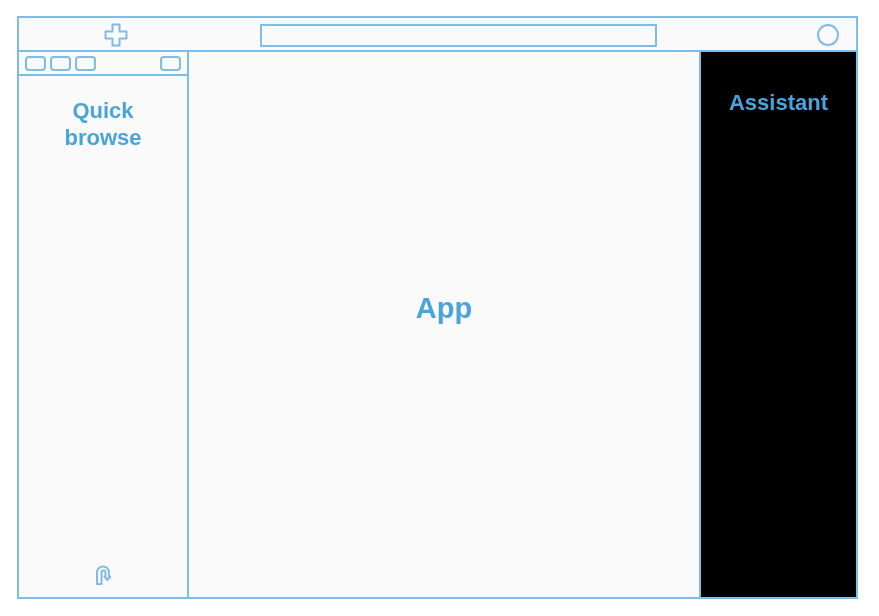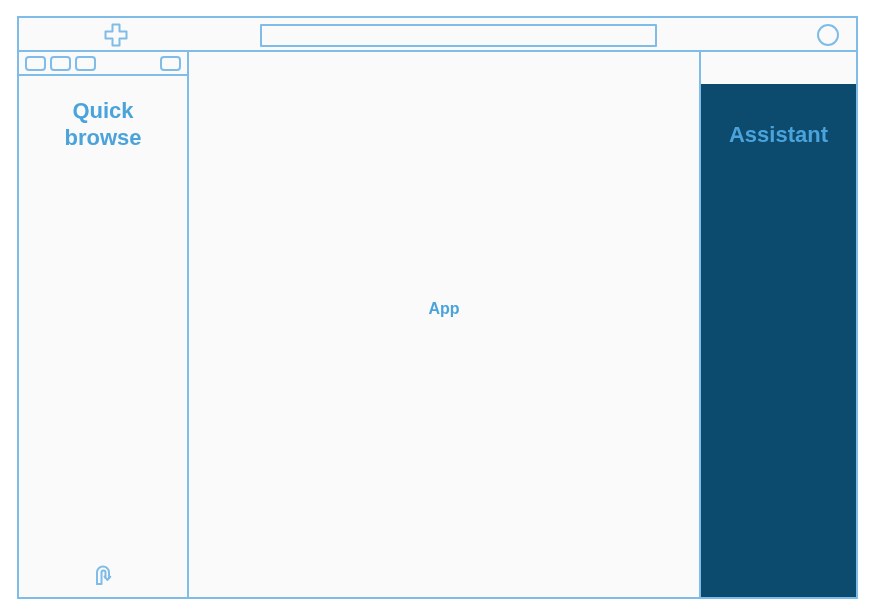--- a/index.html
+++ b/index.html
@@ -155,33 +155,32 @@
     box-sizing: border-box;
     border-right: 2px solid #7fbce8;
     background: #fafafa;
     display: flex;
     align-items: center;
     justify-content: center;
   }
   .app-label {
     position: relative;
     top: -16px;
-    font-size: 16px;
+    font-size: 29px;
     font-weight: bold;
     color: #4ba3dc;
   }
 
   
   .assistant {
     position: relative;
     width: 155px;
     flex: 0 0 155px;
     box-sizing: border-box;
-    background: #0c4a6e;
-    margin-top: 32px;
+    background: #000000;
   }
 
   .assistant-title {
     position: absolute;
     left: 0;
     right: 0;
     top: 38px;
     text-align: center;
     font-size: 22px;
     font-weight: bold;

